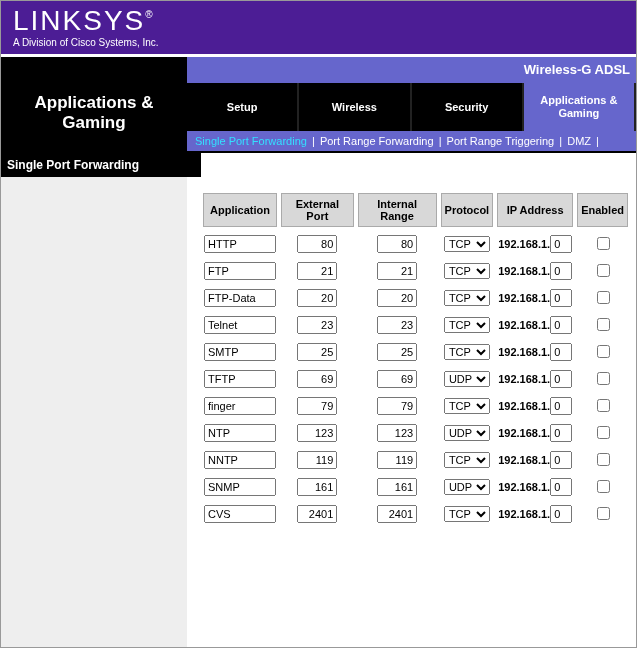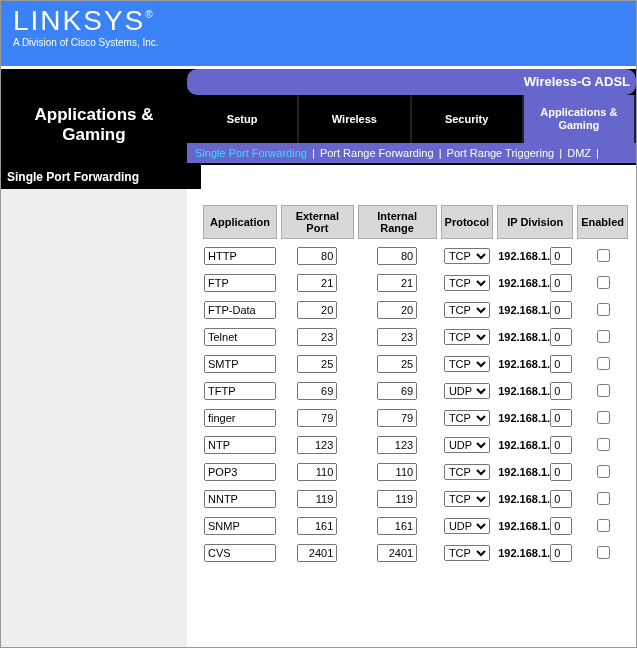--- a/index.html
+++ b/index.html
@@ -8,22 +8,22 @@
     font-family: Arial, Helvetica, sans-serif;
     font-size: 12px;
     background: #fff;
     width: 637px;
     height: 648px;
     overflow: hidden;
     border: 1px solid #999;
   }
   
   .brandbar {
-    background: #3b82f6;
-    height: 68px;
+    background: #4c1d95;
+    height: 56px;
     width: 100%;
     position: relative;
     border-bottom: 3px solid #fff;
   }
   .brand-inner { padding: 6px 12px; }
   .brand-logo {
     color: #fff;
     font-family: Impact, "Arial Black", sans-serif;
     font-size: 28px;
     letter-spacing: 2px;
@@ -51,21 +51,20 @@
   }
   .blackstrip .leftspacer { width: 186px; }
   .blackstrip .device {
     flex: 1;
     background: #6666cc;
     color: #fff;
     font-weight: bold;
     font-size: 13px;
     text-align: right;
     padding: 5px 6px 0 0;
-    border-radius: 10px;
   }
   
   .mainrow { display: flex; width: 100%; border-radius: 26px; }
   .section-name {
     width: 186px;
     background: #000;
     color: #fff;
     font-weight: bold;
     font-size: 17px;
     text-align: center;
@@ -189,21 +188,21 @@
     <div class="panel-title">Single Port Forwarding</div>
   </div>
   <div class="rightcol">
     <table class="port-table">
       <thead>
         <tr>
           <th>Application</th>
           <th>External Port</th>
           <th>Internal Range</th>
           <th>Protocol</th>
-          <th>IP Division</th>
+          <th>IP Address</th>
           <th>Enabled</th>
         </tr>
       </thead>
       <tbody id="rows">
           <tr>
             <td><input type="text" class="app" value="HTTP" style=""></td>
             <td><input type="text" class="port" value="80" style=""></td>
             <td><input type="text" class="port" value="80" style=""></td>
             <td><select class="proto"><option value="TCP">TCP</option><option value="UDP">UDP</option></select></td>
             <td><span class="ip-prefix">192.168.1.</span><input type="text" class="ipend" value="0" style=""></td>
@@ -259,28 +258,20 @@
           </tr>
           <tr>
             <td><input type="text" class="app" value="NTP" style=""></td>
             <td><input type="text" class="port" value="123" style=""></td>
             <td><input type="text" class="port" value="123" style=""></td>
             <td><select class="proto"><option value="TCP">TCP</option><option value="UDP" selected="">UDP</option></select></td>
             <td><span class="ip-prefix">192.168.1.</span><input type="text" class="ipend" value="0" style=""></td>
             <td><input type="checkbox" style=""></td>
           </tr>
           <tr>
-            <td><input type="text" class="app" value="POP3" style=""></td>
-            <td><input type="text" class="port" value="110" style=""></td>
-            <td><input type="text" class="port" value="110" style=""></td>
-            <td><select class="proto"><option value="TCP">TCP</option><option value="UDP">UDP</option></select></td>
-            <td><span class="ip-prefix">192.168.1.</span><input type="text" class="ipend" value="0" style=""></td>
-            <td><input type="checkbox" style=""></td>
-          </tr>
-          <tr>
             <td><input type="text" class="app" value="NNTP" style=""></td>
             <td><input type="text" class="port" value="119" style=""></td>
             <td><input type="text" class="port" value="119" style=""></td>
             <td><select class="proto"><option value="TCP">TCP</option><option value="UDP">UDP</option></select></td>
             <td><span class="ip-prefix">192.168.1.</span><input type="text" class="ipend" value="0" style=""></td>
             <td><input type="checkbox" style=""></td>
           </tr>
           <tr>
             <td><input type="text" class="app" value="SNMP" style=""></td>
             <td><input type="text" class="port" value="161" style=""></td>

